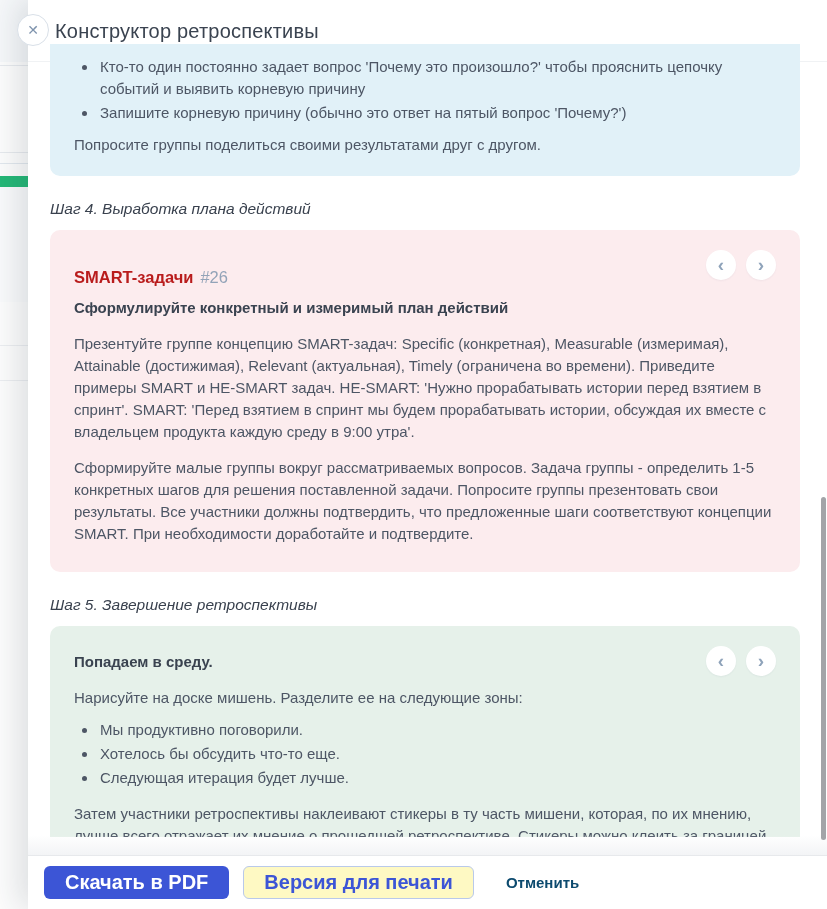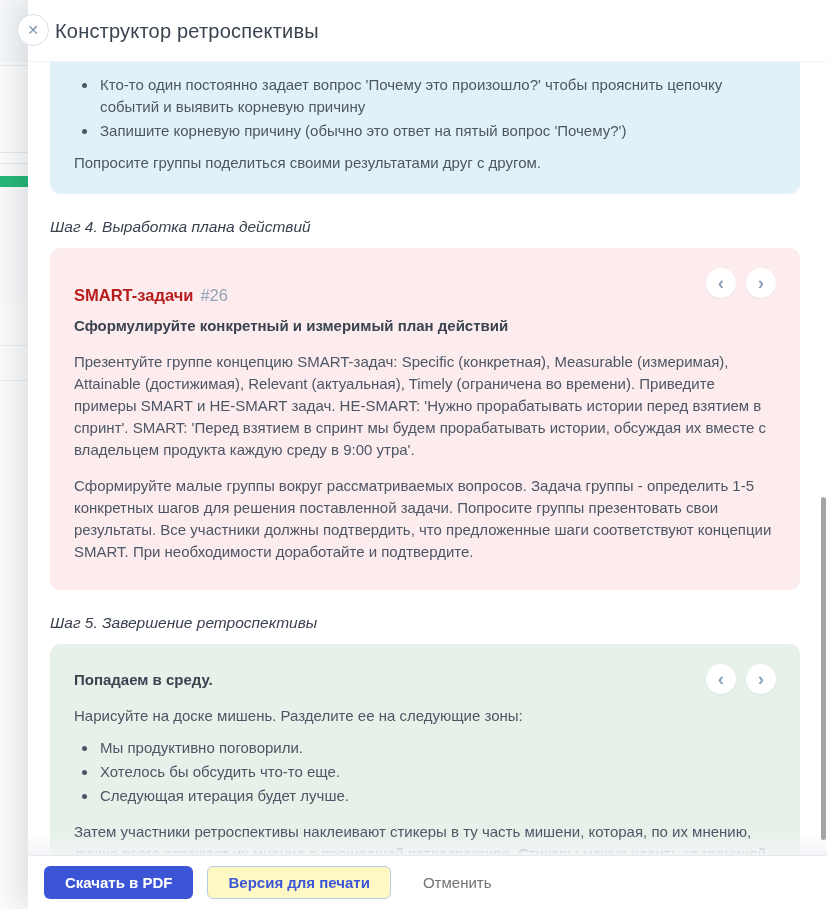--- a/index.html
+++ b/index.html
@@ -34,21 +34,21 @@
   }
   .close-btn {
     position:absolute; left:-11px; top:14px; width:32px; height:32px; border-radius:50%;
     background:#fff; border:1px solid #d9e0e8; color:#7e93ad;
     display:flex; align-items:center; justify-content:center; cursor:pointer; padding:0;
     font-family:inherit;
   }
   .close-btn .x { font-size:14px; line-height:1; }
 
   .modal-body {
-    position:absolute; top:62px; left:0; width:100%; height:793px;
+    position:absolute; top:44px; left:0; width:100%; height:793px;
     padding:0 27px 0 22px; overflow:hidden;
   }
 
   .card {
     border-radius:10px; color:#4d5665; font-size:15px; line-height:22px;
   }
   .card.partial { background:#e1f1f8; border-radius:0 0 10px 10px; padding:12px 24px 20px; }
   .card.pink   { background:#fcecee; position:relative; padding:16px 24px 27px; }
   .card.green  { background:#e6f1ea; position:relative; padding:16px 24px 27px; }
 
@@ -76,24 +76,24 @@
 
   .footer-fade {
     position:absolute; left:0; right:0; top:835px; height:20px;
     background:linear-gradient(to bottom, rgba(244,245,246,0), #f3f4f6);
   }
 
   .modal-footer {
     position:absolute; left:0; right:0; bottom:0; height:54px; background:#fff;
     border-top:1px solid #e7e9ec; display:flex; align-items:center; padding-left:16px;
   }
-  .btn { height:33px; border-radius:6px; font-size:15px; font-family:inherit; cursor:pointer; }
+  .btn { height:33px; border-radius:6px; font-size:20px; font-family:inherit; cursor:pointer; }
   .btn-primary { background:#3c55d6; color:#fff; border:none; font-weight:700; padding:0 21px; }
   .btn-outline { margin-left:14px; background:#fef9c3; color:#3c55d6; border:1px solid #b9c9ea; font-weight:600; padding:0 20px; }
-  .btn-text { margin-left:26px; background:none; border:none; color:#737373; font-size:15px; font-weight:400; font-family:inherit; cursor:pointer; }
+  .btn-text { margin-left:26px; background:none; border:none; color:#0c4a6e; font-size:15px; font-weight:700; font-family:inherit; cursor:pointer; }
 
   .scroll-thumb {
     position:absolute; right:1px; top:497px; width:5px; height:343px;
     background:#a2a4a8; border-radius:3px; cursor:pointer;
   }
 </style>
 </head>
 <body>
 
 <div class="backdrop">

